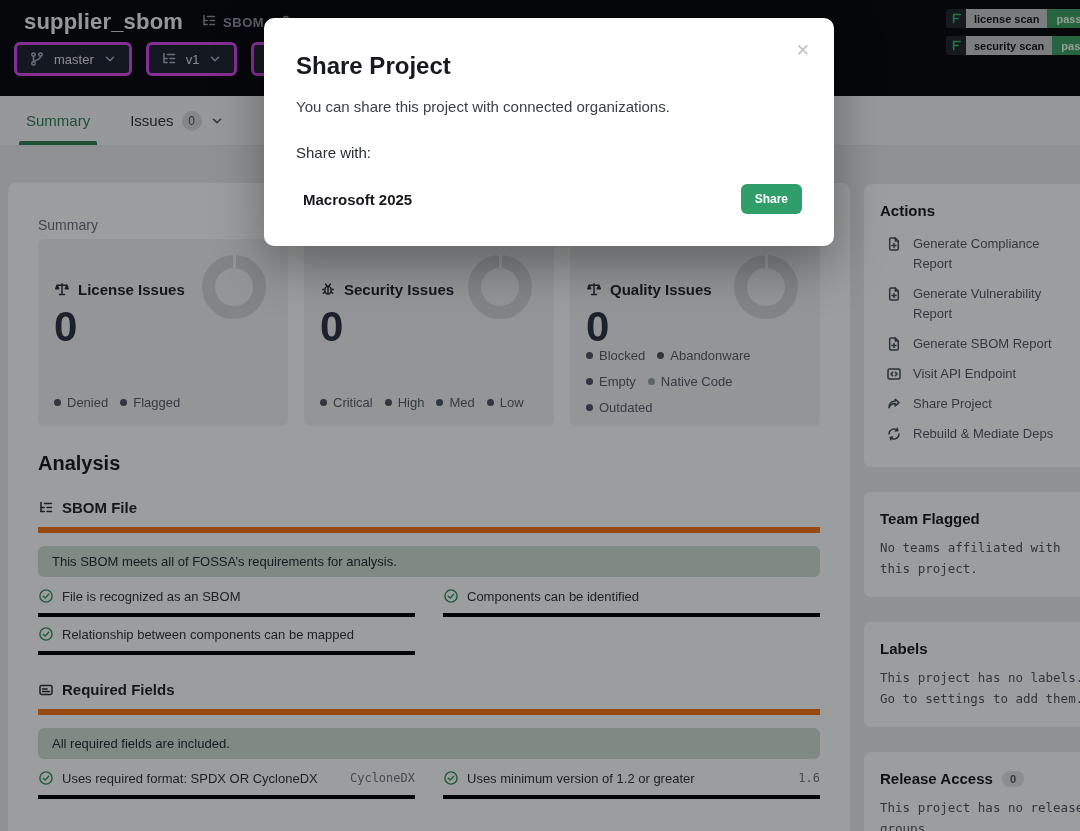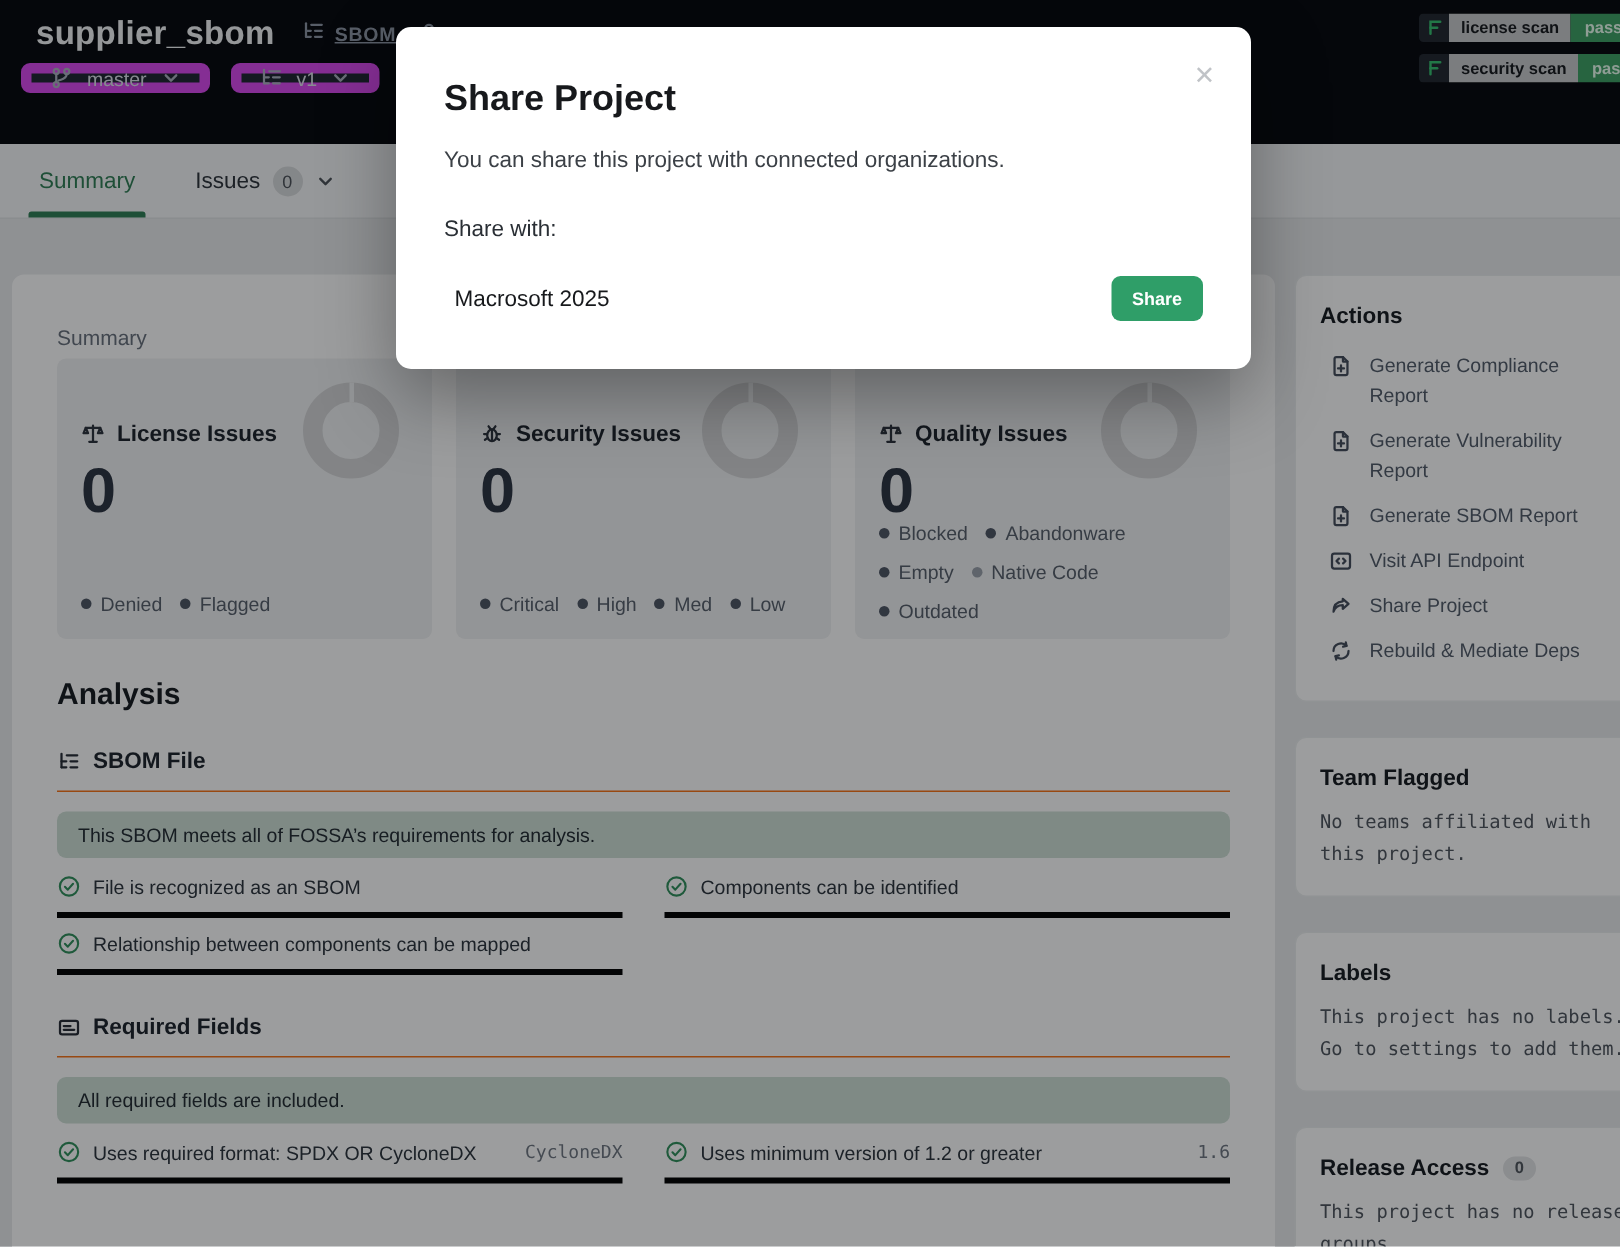--- a/index.html
+++ b/index.html
@@ -3,29 +3,29 @@
 <meta charset="utf-8">
 <style>
   * { margin:0; padding:0; box-sizing:border-box; }
   html,body { width:1080px; height:831px; overflow:hidden; }
   body { font-family:"Liberation Sans", sans-serif; background:#e9ebed; position:relative; }
 
   
   .app-header { height:96px; background:#04060a; position:relative; color:#fff; }
   .title-row { display:flex; align-items:center; padding:10px 0 0 24px; height:34px; }
   .app-title { font-size:22px; font-weight:700; letter-spacing:.2px; color:#f4f5f7; }
-  .type-tag { display:flex; align-items:center; gap:6px; margin-left:18px; color:#8d95a4; font-size:13px; font-weight:600; letter-spacing:.5px;text-decoration:underline; }
+  .type-tag { display:flex; align-items:center; gap:6px; margin-left:18px; color:#8d95a4; font-size:13px; font-weight:600; letter-spacing:.5px; }
   .lock-wrap { margin-left:14px; color:#8d95a4; display:flex; }
   .badges { position:absolute; top:9px; left:946px; display:flex; flex-direction:column; gap:8px; }
   .badge { display:flex; align-items:stretch; height:19px; border-radius:3px; overflow:hidden; font-size:11px; font-weight:700; width:190px; }
   .badge-icon { width:20px; background:#20262e; display:flex; align-items:center; justify-content:center; }
   .badge-label { background:#c9cacc; color:#15181c; display:flex; align-items:center; padding:0 8px; white-space:nowrap; }
   .badge-status { background:#3da163; color:#eafff0; display:flex; align-items:center; padding:0 9px; flex:1; white-space:nowrap; }
   .btn-row { position:absolute; top:42px; left:14px; display:flex; gap:14px; }
-  .hbtn { display:flex; align-items:center; gap:9px; height:20px; padding:0 12px; background:#1d2330; border:7px solid #d946ef; border-radius:6px; color:#dde1e9; font-size:13px; cursor:pointer; }
+  .hbtn { display:flex; align-items:center; gap:9px; height:34px; padding:0 12px; background:#1d2330; border:3px solid #d946ef; border-radius:6px; color:#dde1e9; font-size:13px; cursor:pointer; }
   .hbtn .icn { display:flex; color:#aab1bf; }
 
   
   .tab-bar { height:50px; background:#f6f7f8; border-bottom:1px solid #e2e4e6; display:flex; align-items:stretch; padding-left:6px; }
   .tab { position:relative; display:flex; align-items:center; gap:8px; padding:0 7px; margin:0 13px; font-size:15px; color:#2c323a; cursor:pointer; }
   .tab.active { color:#2e7d54; }
   .tab.active::after { content:""; position:absolute; left:0; right:0; bottom:0; height:4px; background:#2e7d54; border-radius:2px 2px 0 0; }
   .tab-pill { min-width:20px; height:20px; border-radius:10px; background:#d8dadc; color:#4b5158; font-size:12px; display:flex; align-items:center; justify-content:center; padding:0 6px; }
   .tab .icn { display:flex; color:#4b5158; }
 
@@ -43,21 +43,21 @@
   .donut { position:absolute; top:16px; right:22px; width:64px; height:64px; border:13px solid #d5d6d8; border-radius:50%; }
   .donut-notch { position:absolute; top:-13px; left:50%; margin-left:-1.5px; width:3px; height:13px; background:#f1f2f3; }
   .legend { margin-top:auto; display:flex; flex-wrap:wrap; column-gap:12px; row-gap:11px; }
   .legend-item { display:flex; align-items:center; gap:6px; font-size:13px; color:#565e6a; }
   .dot { width:7px; height:7px; border-radius:50%; background:#4d5563; flex:none; }
   .dot.light { background:#99a0aa; }
 
   .analysis-title { font-size:20px; font-weight:700; color:#15191f; margin:26px 0 24px; }
   .section { margin-top:0; }
   .section + .section { margin-top:26px; }
-  .section-head { display:flex; align-items:center; gap:8px; font-size:15px; font-weight:700; color:#1c222b; padding-bottom:11px; border-bottom:1px solid #f97316; }
+  .section-head { display:flex; align-items:center; gap:8px; font-size:15px; font-weight:700; color:#1c222b; padding-bottom:11px; border-bottom:6px solid #f97316; }
   .section-head .icn { display:flex; color:#252b34; }
   .banner { background:#cfe0d6; color:#222a31; font-size:13px; border-radius:6px; padding:8px 14px; margin-top:13px; }
   .checks { display:grid; grid-template-columns:1fr 1fr; column-gap:28px; margin-top:2px; }
   .check-item { display:flex; align-items:center; gap:8px; padding:9px 0; border-bottom:4px solid #000000; font-size:13px; color:#2b323b; }
   .check-item .icn { display:flex; color:#2f8f5b; flex:none; }
   .check-value { margin-left:auto; font-family:"DejaVu Sans Mono", monospace; font-size:12px; color:#6e7680; }
 
   
   .sidebar { width:250px; display:flex; flex-direction:column; gap:23px; flex:none; }
   .side-card { background:#ffffff; border-radius:8px; padding:18px 16px; border:1px solid #eceeef; }
@@ -70,21 +70,21 @@
   .count-pill { background:#e3e4e6; border-radius:9px; padding:2px 8px; font-size:11px; color:#4f555c; font-weight:700; }
 
   
   .backdrop { position:absolute; inset:0; background:rgba(8,10,13,0.40); z-index:40; }
   .modal { position:absolute; left:264px; top:18px; width:570px; height:228px; background:#fff; border-radius:10px; z-index:50; box-shadow:0 18px 50px rgba(0,0,0,.35); padding:28px 32px; }
   .modal-close { position:absolute; top:24px; right:24px; color:#c0c3c7; font-size:17px; line-height:1; cursor:pointer; background:none; border:none; font-family:inherit; }
   .modal-title { font-size:24px; font-weight:700; color:#17191c; margin-top:6px; }
   .modal-desc { font-size:15px; color:#3c4147; margin-top:18px; }
   .modal-label { font-size:15px; color:#2a2f35; margin-top:29px; }
   .modal-row { display:flex; align-items:center; margin-top:23px; padding-left:7px; }
-  .org-name { font-size:15px; font-weight:400; color:#17191c; }
+  .org-name { font-size:15px; font-weight:700; color:#17191c; }
   .share-btn { margin-left:auto; background:#2f9e68; color:#fff; font-size:12px; font-weight:700; padding:8px 14px; border-radius:6px; border:none; cursor:pointer; font-family:inherit; }
 </style>
 </head>
 <body>
 
 <div class="app-header">
   <div class="title-row">
     <div class="app-title">supplier_sbom</div>
     <div class="type-tag">
       <span class="icn"><svg viewBox="0 0 16 16" width="16" height="16" fill="none" stroke="currentColor" stroke-width="1.5" stroke-linecap="round" stroke-linejoin="round">

